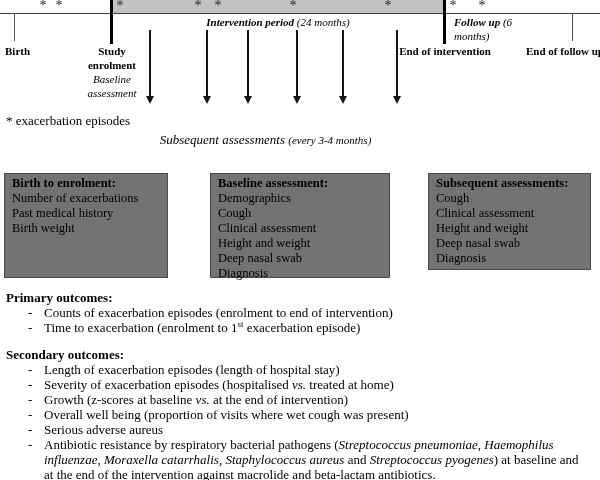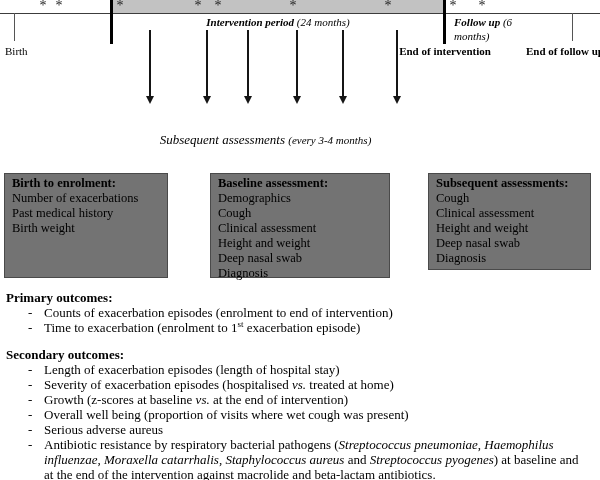--- a/index.html
+++ b/index.html
@@ -15,21 +15,21 @@
   .tick-enrol{left:110px;top:0;width:3px;height:44px;}
   .tick-endint{left:443px;top:0;width:3px;height:44px;}
   .tick-endfu{left:572px;top:13px;width:1px;height:28px;background:#555;}
   .ast{position:absolute;top:-2px;transform:translateX(-50%);font-size:14px;color:#222;}
   .arrow{position:absolute;top:30px;width:2px;height:66px;background:#151515;}
   .arrow::after{content:"";position:absolute;left:-3px;top:100%;width:0;height:0;
                 border-left:4px solid transparent;border-right:4px solid transparent;
                 border-top:8px solid #151515;}
 
   .lbl{position:absolute;font-size:11px;line-height:14px;}
-  .lbl-birth{left:5px;top:44px;font-weight:normal;}
+  .lbl-birth{left:5px;top:44px;font-weight:bold;}
   .lbl-enrol{left:75px;top:44px;width:74px;text-align:center;}
   .lbl-enrol .b{display:block;font-weight:bold;}
   .lbl-enrol .i{display:block;font-style:italic;}
   .lbl-interv{left:158px;top:15px;width:240px;text-align:center;font-style:italic;}
   .lbl-follow{left:454px;top:15px;width:82px;font-style:italic;}
   .b{font-weight:bold;}
   .lbl-endint{left:393px;top:44px;width:104px;text-align:center;font-weight:bold;}
   .lbl-endfu{left:523px;top:44px;width:84px;text-align:center;font-weight:bold;}
   .footnote{left:6px;top:114px;font-size:13px;}
   .subseq{left:118px;top:133px;width:295px;text-align:center;font-style:italic;font-size:13px;}
@@ -63,34 +63,39 @@
     <div class="bar" style="background: rgb(194, 194, 194);"></div>
     <div class="axis"></div>
 
     <div class="tick tick-birth"></div>
     <div class="tick tick-enrol"></div>
     <div class="tick tick-endint"></div>
     <div class="tick tick-endfu"></div>
 
     <div class="lbl lbl-birth">Birth</div>
 
+    <div class="lbl lbl-enrol">
+      <span class="b">Study enrolment</span>
+      <span class="i">Baseline assessment</span>
+    </div>
 
     <div class="lbl lbl-interv">
       <span class="b">Intervention period </span>
       <span>(24 months)</span>
     </div>
 
     <div class="lbl lbl-follow">
       <span class="b">Follow up </span>
       <span>(6 months)</span>
     </div>
 
     <div class="lbl lbl-endint">End of intervention</div>
     <div class="lbl lbl-endfu">End of follow up</div>
 
+    <div class="lbl footnote">* exacerbation episodes</div>
 
     <div class="lbl subseq">
       <span>Subsequent assessments </span>
       <span class="small">(every 3-4 months)</span>
     </div>
   <span class="ast" style="left: 43px;">*</span>
       <span class="ast" style="left: 59px;">*</span>
       <span class="ast" style="left: 120px;">*</span>
       <span class="ast" style="left: 198px;">*</span>
       <span class="ast" style="left: 218px;">*</span>

